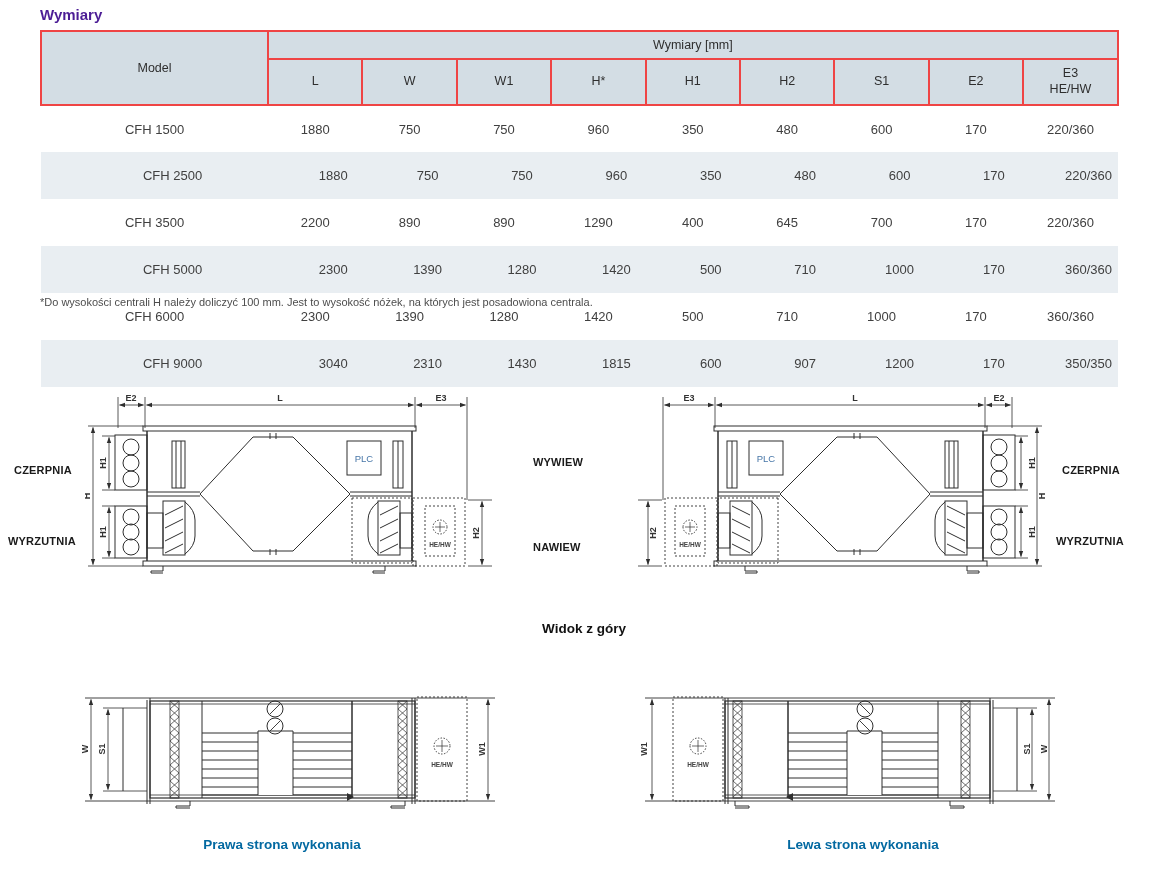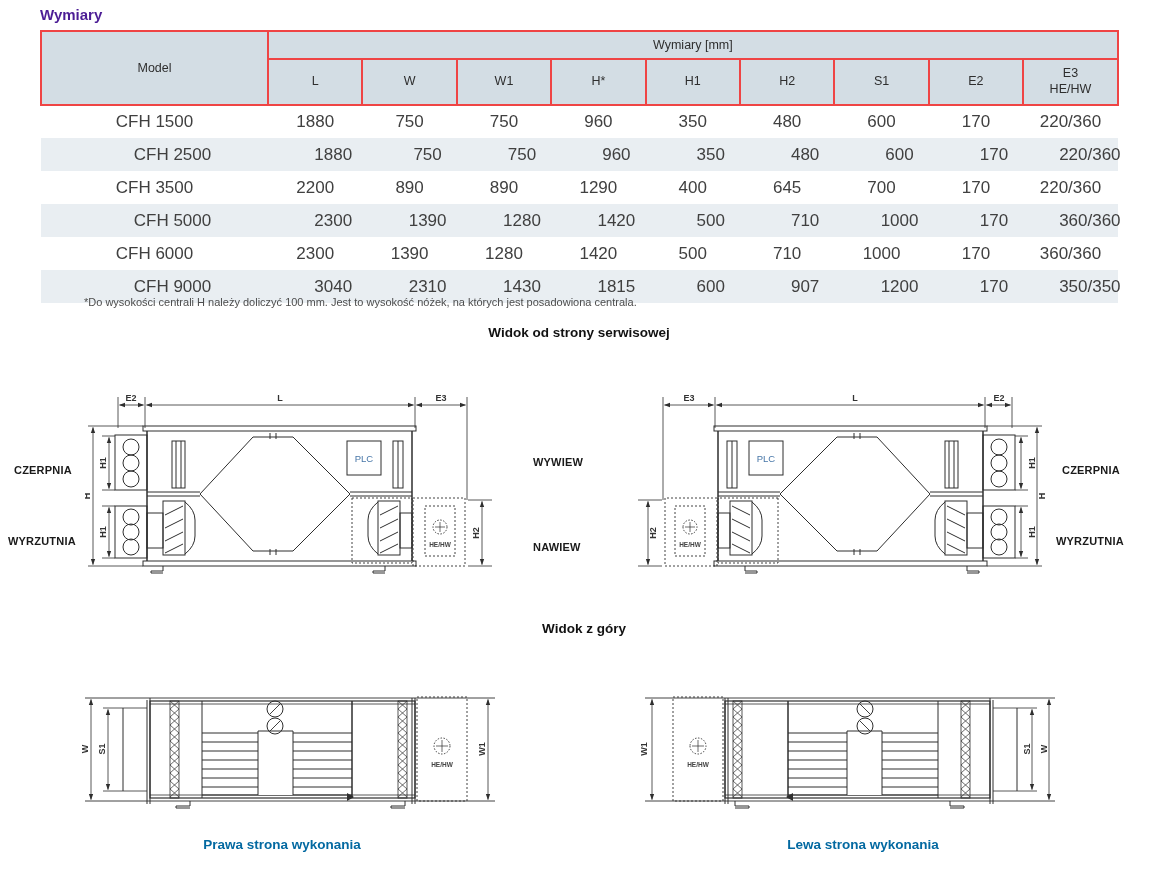--- a/index.html
+++ b/index.html
@@ -10,23 +10,23 @@
   }
   *{margin:0;padding:0;box-sizing:border-box;}
   body{background:#fff;font-family:"Liberation Sans",sans-serif;}
   .page{position:relative;width:1158px;height:885px;background:#fff;overflow:hidden;}
   .abs{position:absolute;}
   .page-title{left:40px;top:6px;font-size:15px;font-weight:700;color:#4c1d95;}
   table.dims{position:absolute;left:40px;top:30px;width:1077px;border-collapse:collapse;table-layout:fixed;}
   table.dims th{background:var(--header-bg);border:2px solid #ef4444;font-weight:400;font-size:12.5px;color:#2e2e2e;text-align:center;vertical-align:middle;}
   table.dims .grp{height:28px;}
   table.dims .sub th{height:46px;white-space:pre-line;line-height:1.25;}
-  table.dims td{font-size:17px;color:#404040;text-align:center;height:33px;vertical-align:middle;border:none;}
+  table.dims td{font-size:13px;color:#404040;text-align:center;height:47px;vertical-align:middle;border:none;}
   table.dims tr.alt td{background:var(--row-stripe);padding-left:36px;}
-  .footnote{left:40px;top:296px;font-size:11px;color:#4d4d4d;margin-left:44px;}
+  .footnote{left:40px;top:296px;font-size:11px;color:#4d4d4d;}
   .section-h{left:0;top:325px;width:1158px;text-align:center;font-size:13.5px;font-weight:700;color:#111;}
   .section-h2{top:621px;padding-left:10px;}
   .side-label{font-size:11px;font-weight:700;color:#1a1a1a;letter-spacing:.2px;}
   .caption{top:837px;width:300px;text-align:center;font-size:13.5px;font-weight:700;color:#0369a1;}
   svg text.dim{font-family:"Liberation Sans",sans-serif;font-size:9px;font-weight:600;fill:#333;}
   svg text.tiny{font-family:"Liberation Sans",sans-serif;font-size:6.5px;font-weight:600;fill:#444;}
   svg text.plc{font-family:"Liberation Sans",sans-serif;font-size:9.5px;font-weight:400;fill:var(--accent-blue);}
 </style>
 </head>
 <body>
@@ -137,21 +137,20 @@
           <td>907</td>
           <td>1200</td>
           <td>170</td>
           <td>350/350</td>
         </tr>
       </tbody>
   </table>
 
   <div class="abs footnote">*Do wysokości centrali H należy doliczyć 100 mm. Jest to wysokość nóżek, na których jest posadowiona centrala.</div>
 
-  <div class="abs section-h">Widok od strony serwisowej</div>
 
   <svg width="0" height="0" style="position:absolute" aria-hidden="true">
     <defs>
       <marker id="arr" viewBox="0 0 10 10" refX="9" refY="5" markerWidth="8" markerHeight="8" orient="auto-start-reverse">
         <path d="M0,1.5 L10,5 L0,8.5 z" fill="#2e2e2e"></path>
       </marker>
 
       <g id="svcGeo" stroke="#2e2e2e" fill="none" stroke-width="1">
         <line x1="33" y1="11" x2="33" y2="42" stroke-width="0.8"></line>
         <line x1="60" y1="11" x2="60" y2="42" stroke-width="0.8"></line>

